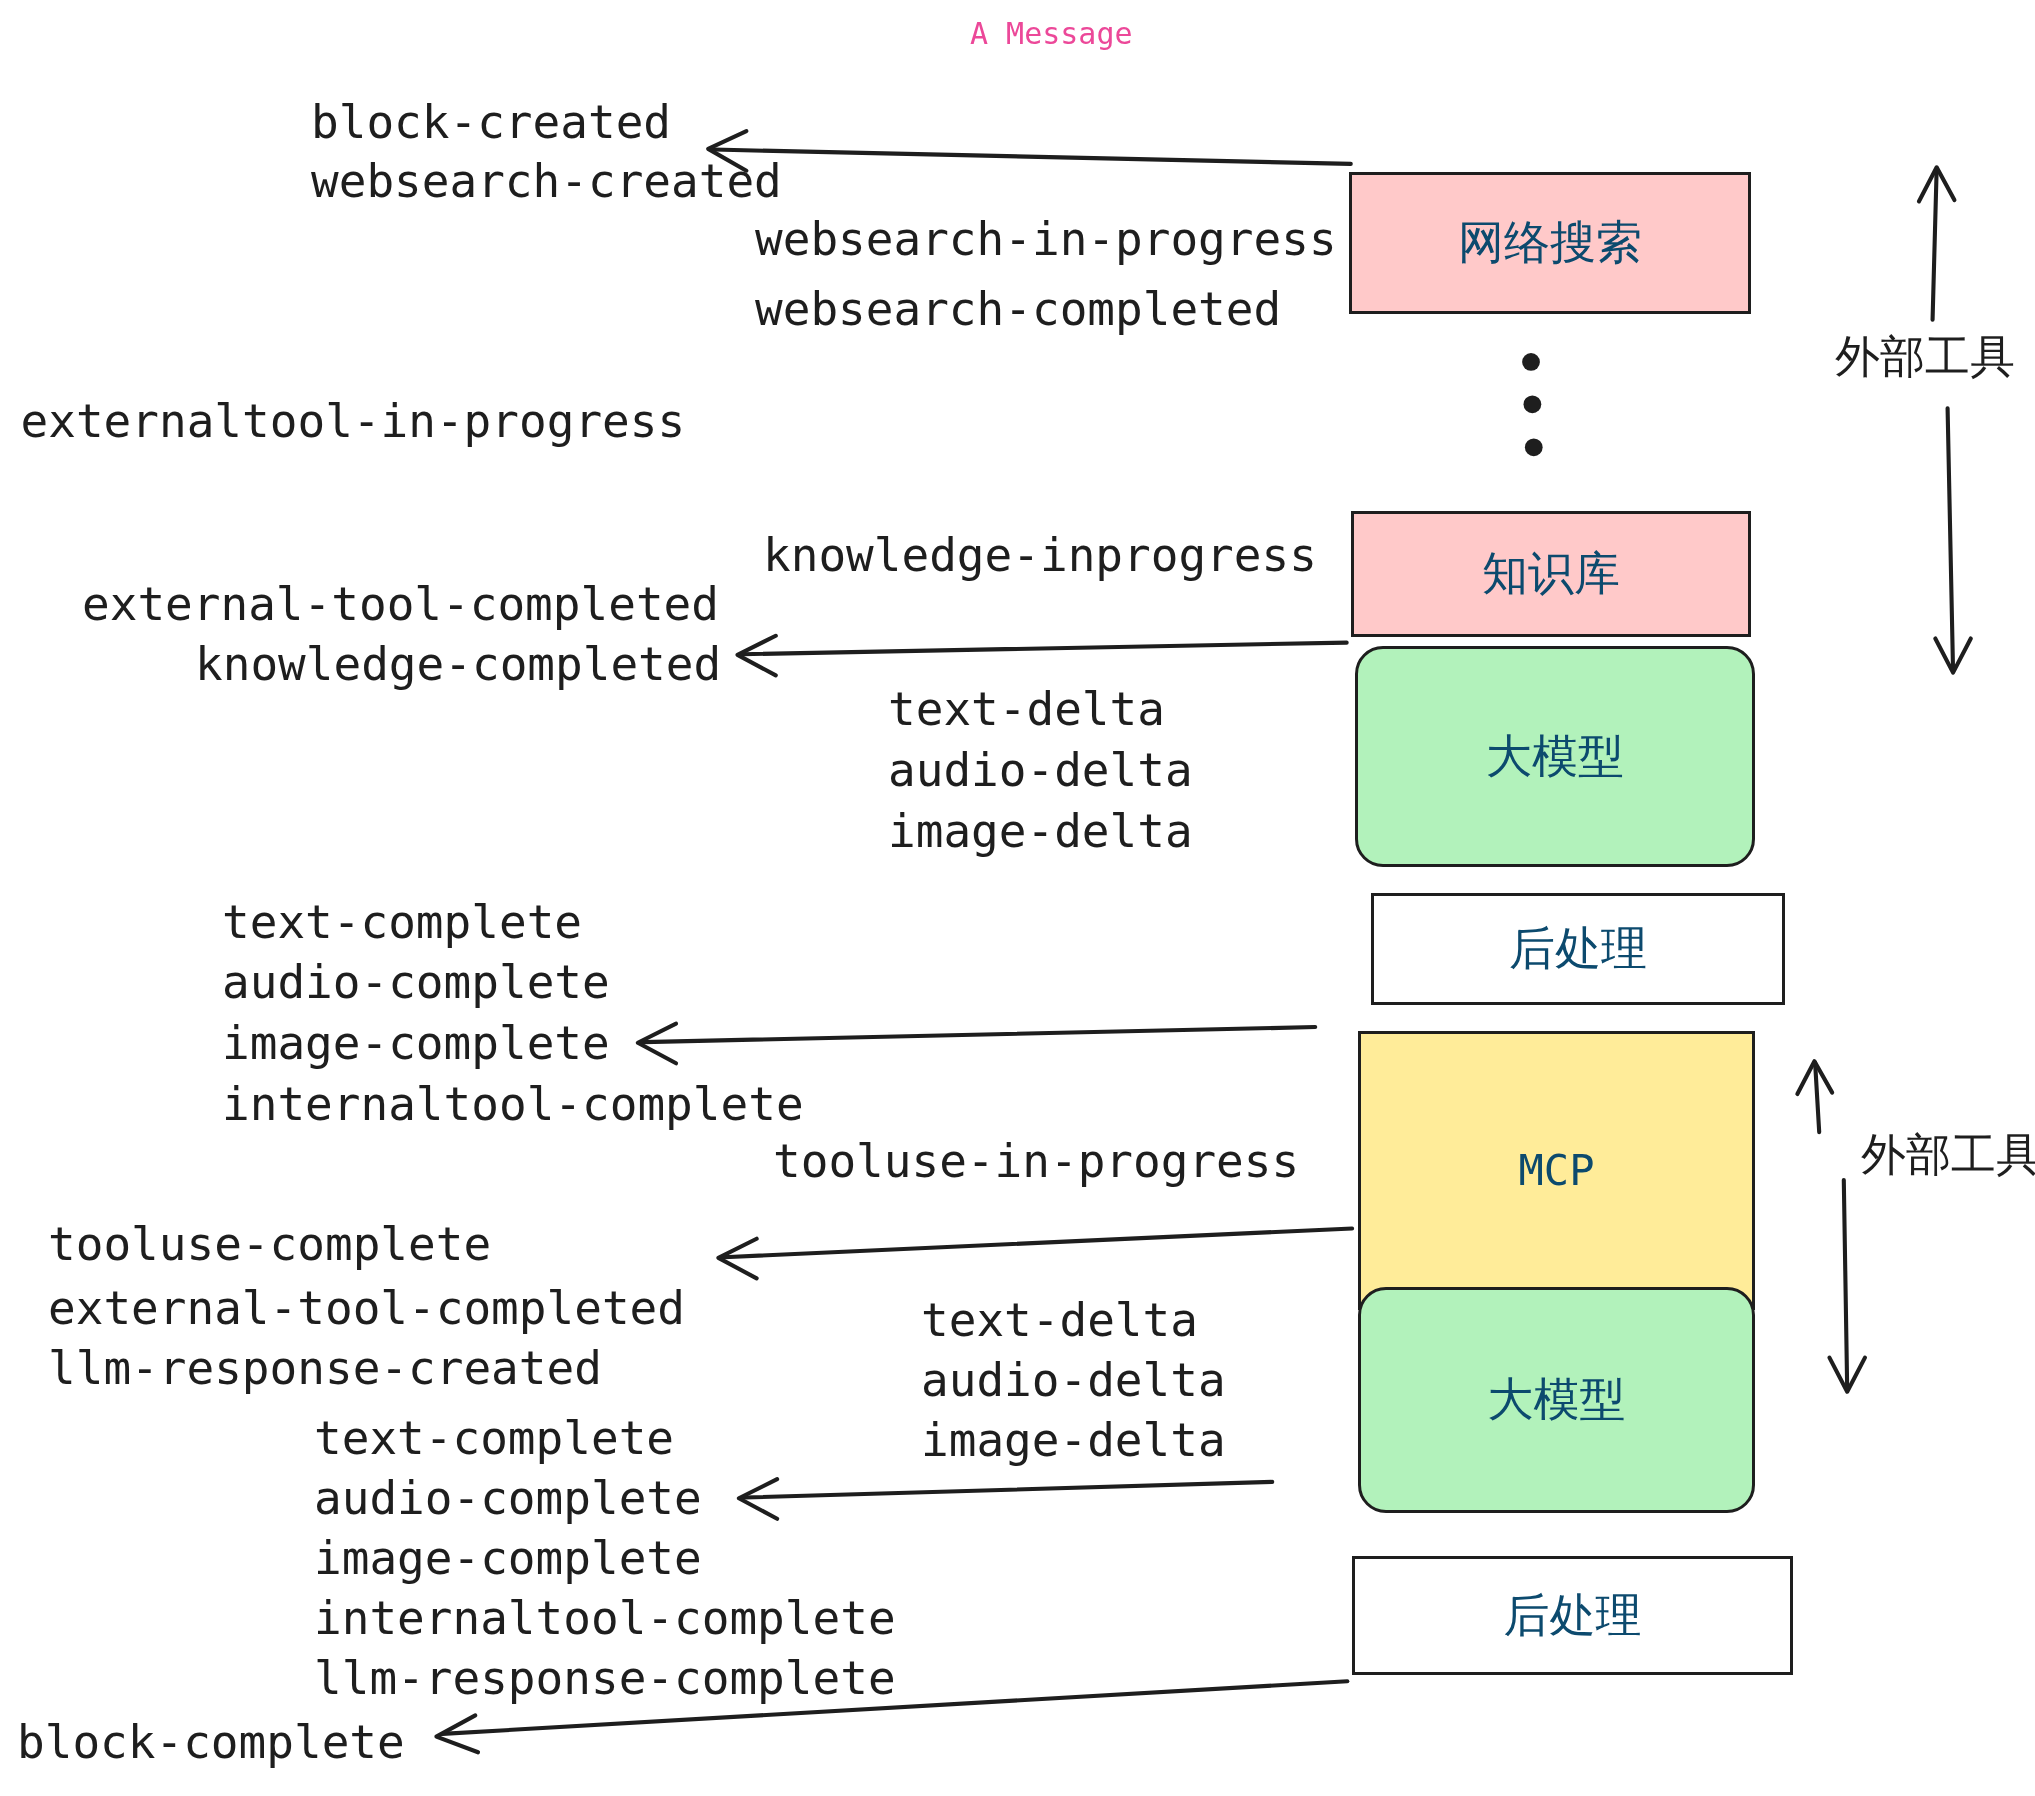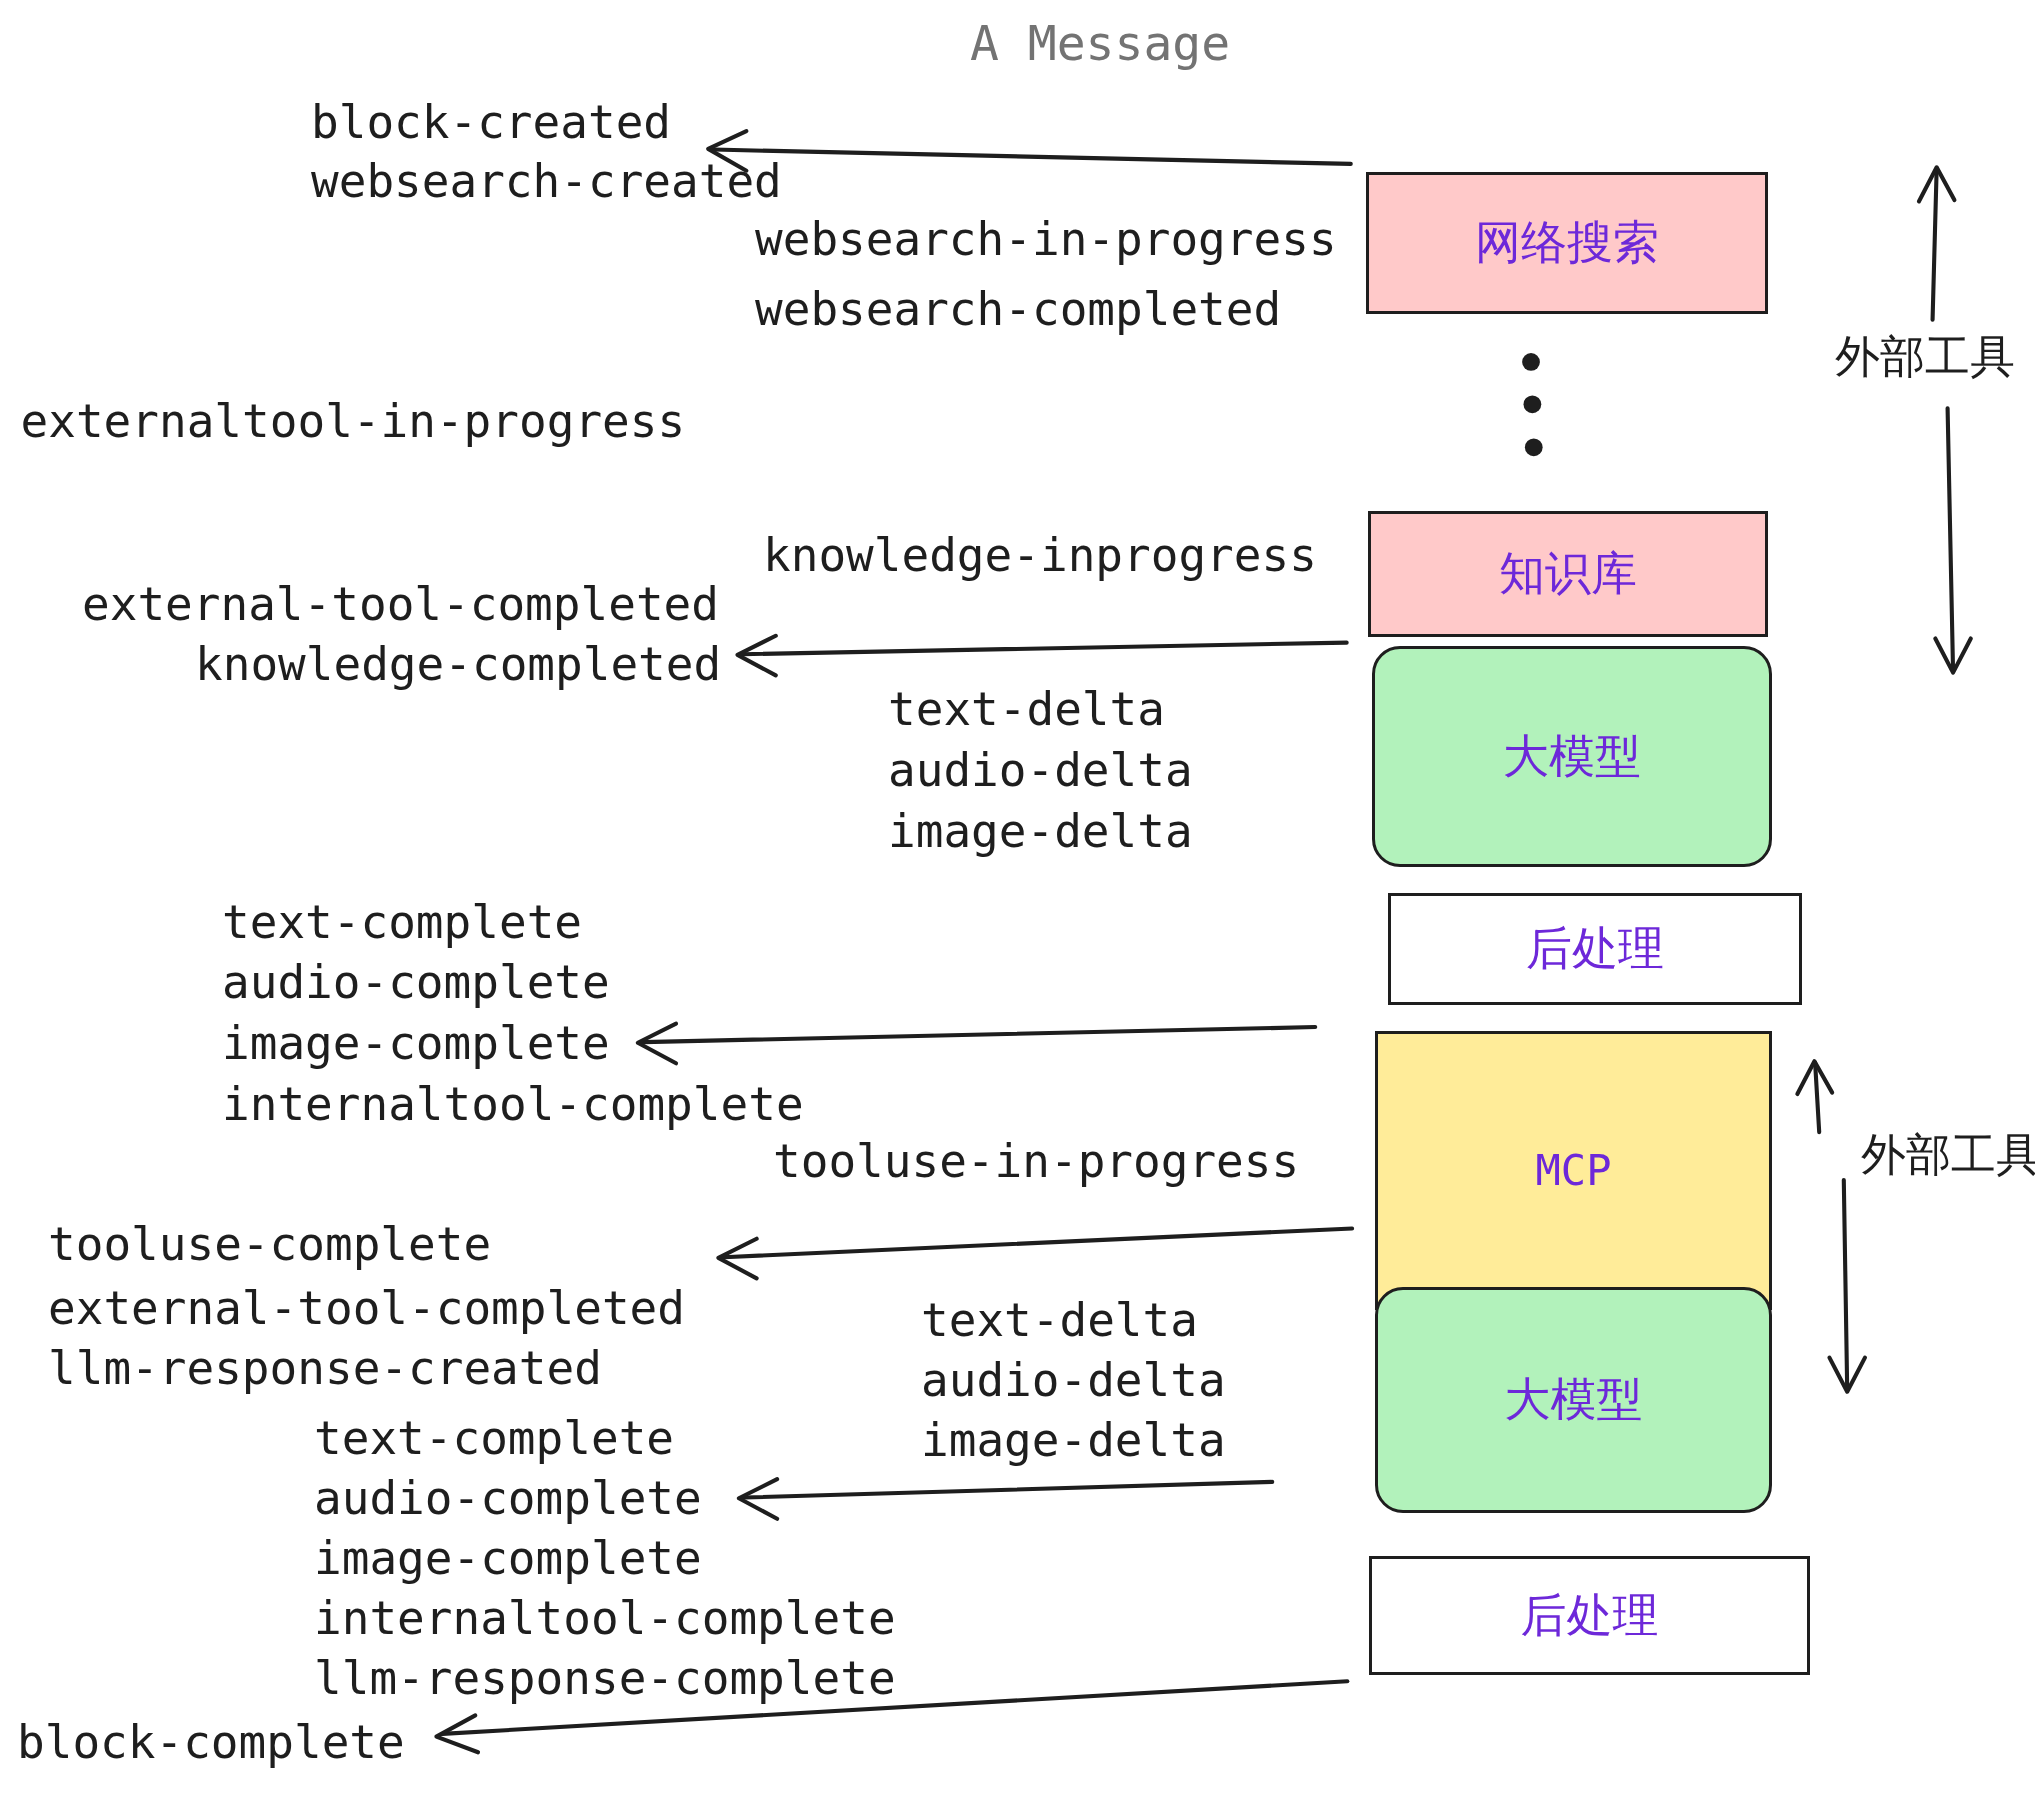--- a/index.html
+++ b/index.html
@@ -28,37 +28,36 @@
     line-height: 1;
     color: #1e1e1e;
     white-space: nowrap;
     transform: translateY(-50%);
   }
   .title {
     position: absolute;
     left: 970px;
     top: 19px;
     font-family: "DejaVu Sans Mono", "Liberation Mono", monospace;
-    font-size: 48px;
+    font-size: 30px;
     line-height: 1;
-    color: #737373;
+    color: #ec4899;
     white-space: nowrap;
   }
   .box {
     position: absolute;
     box-sizing: border-box;
     border: 3.4px solid #1e1e1e;
     display: flex;
     align-items: center;
     justify-content: center;
     font-family: "DejaVu Sans", "Liberation Sans", sans-serif;
     font-size: 46px;
-    color: #6d28d9;
+    color: #0c4a6e;
     white-space: nowrap;
-    margin-left: 17px;
   }
   .box.pink   { background: #ffc9c9; }
   .box.green  { background: #b2f2bb; border-radius: 28px; }
   .box.yellow { background: #ffec99; }
   .box.white  { background: #ffffff; }
   .box.mono-label {
     font-family: "DejaVu Sans Mono", "Liberation Mono", monospace;
     font-size: 42px;
   }
   .side-label {

